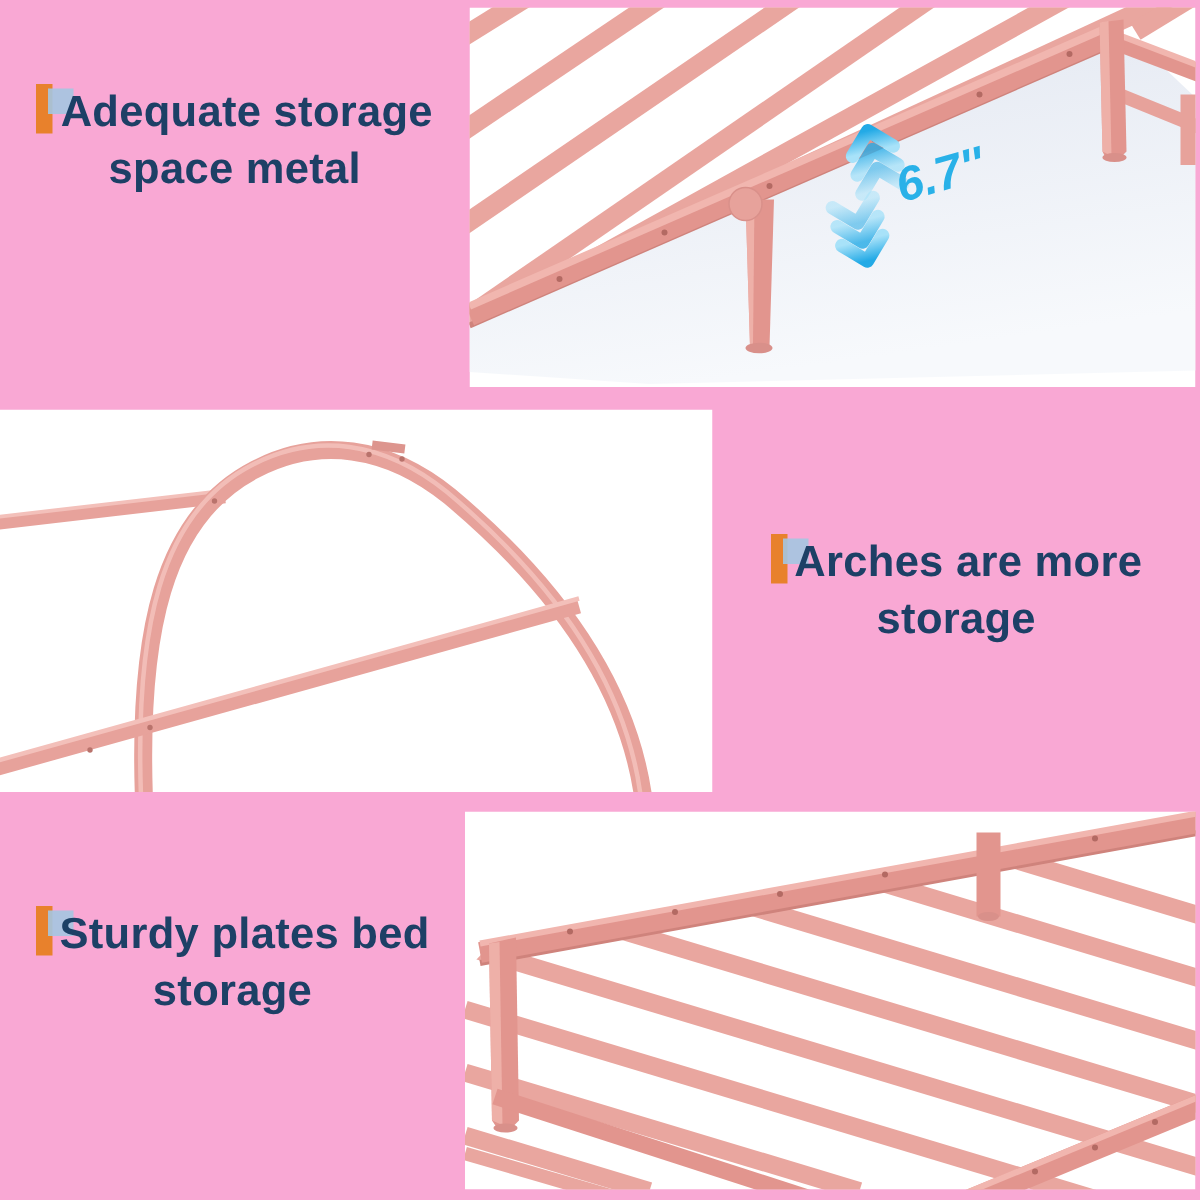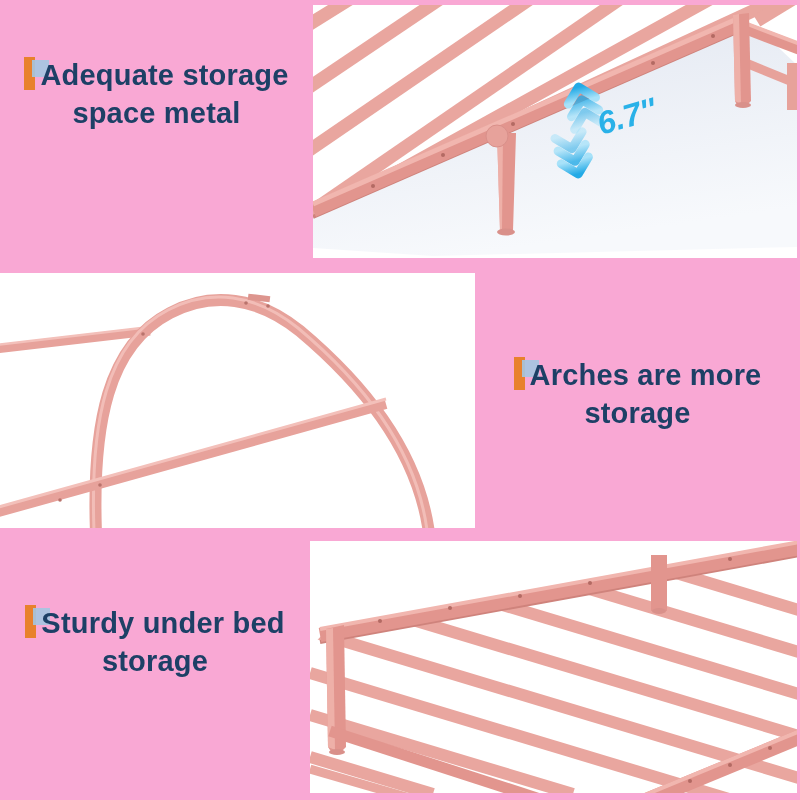--- a/index.html
+++ b/index.html
@@ -138,21 +138,21 @@
     <div class="line">
       <span class="line-text">storage</span>
     </div>
   </div>
 
   <div class="caption" style="left:0;top:604px;width:310px;">
     <div class="line">
       <span class="accent">
         <span class="accent-bar"></span>
         <span class="accent-sq"></span>
-      </span><span class="line-text">Sturdy under bed</span>
+      </span><span class="line-text">Sturdy plates bed</span>
     </div>
     <div class="line">
       <span class="line-text">storage</span>
     </div>
   </div>
 
   <svg class="photo" style="left:310px;top:541px;" width="487" height="252" viewBox="0 0 487 252">
     <defs>
       <clipPath id="bedClip2">
         <path d="M -5,112 L 14,92 L 492,6 L 492,258 L -5,258 Z"></path>

